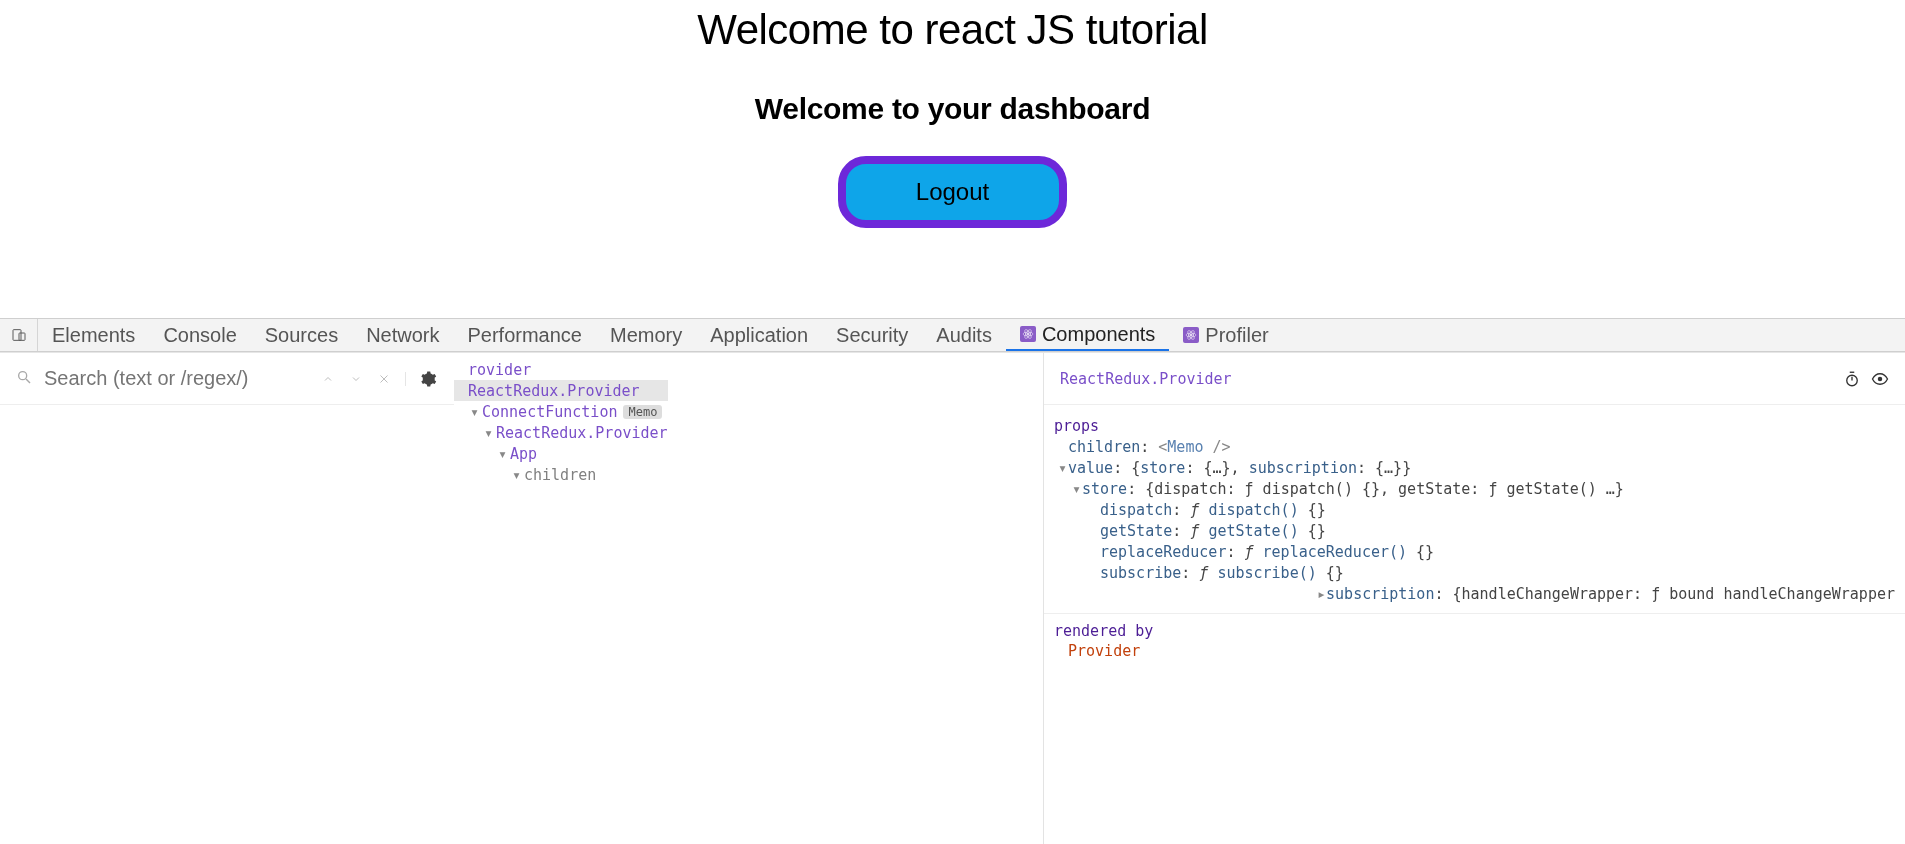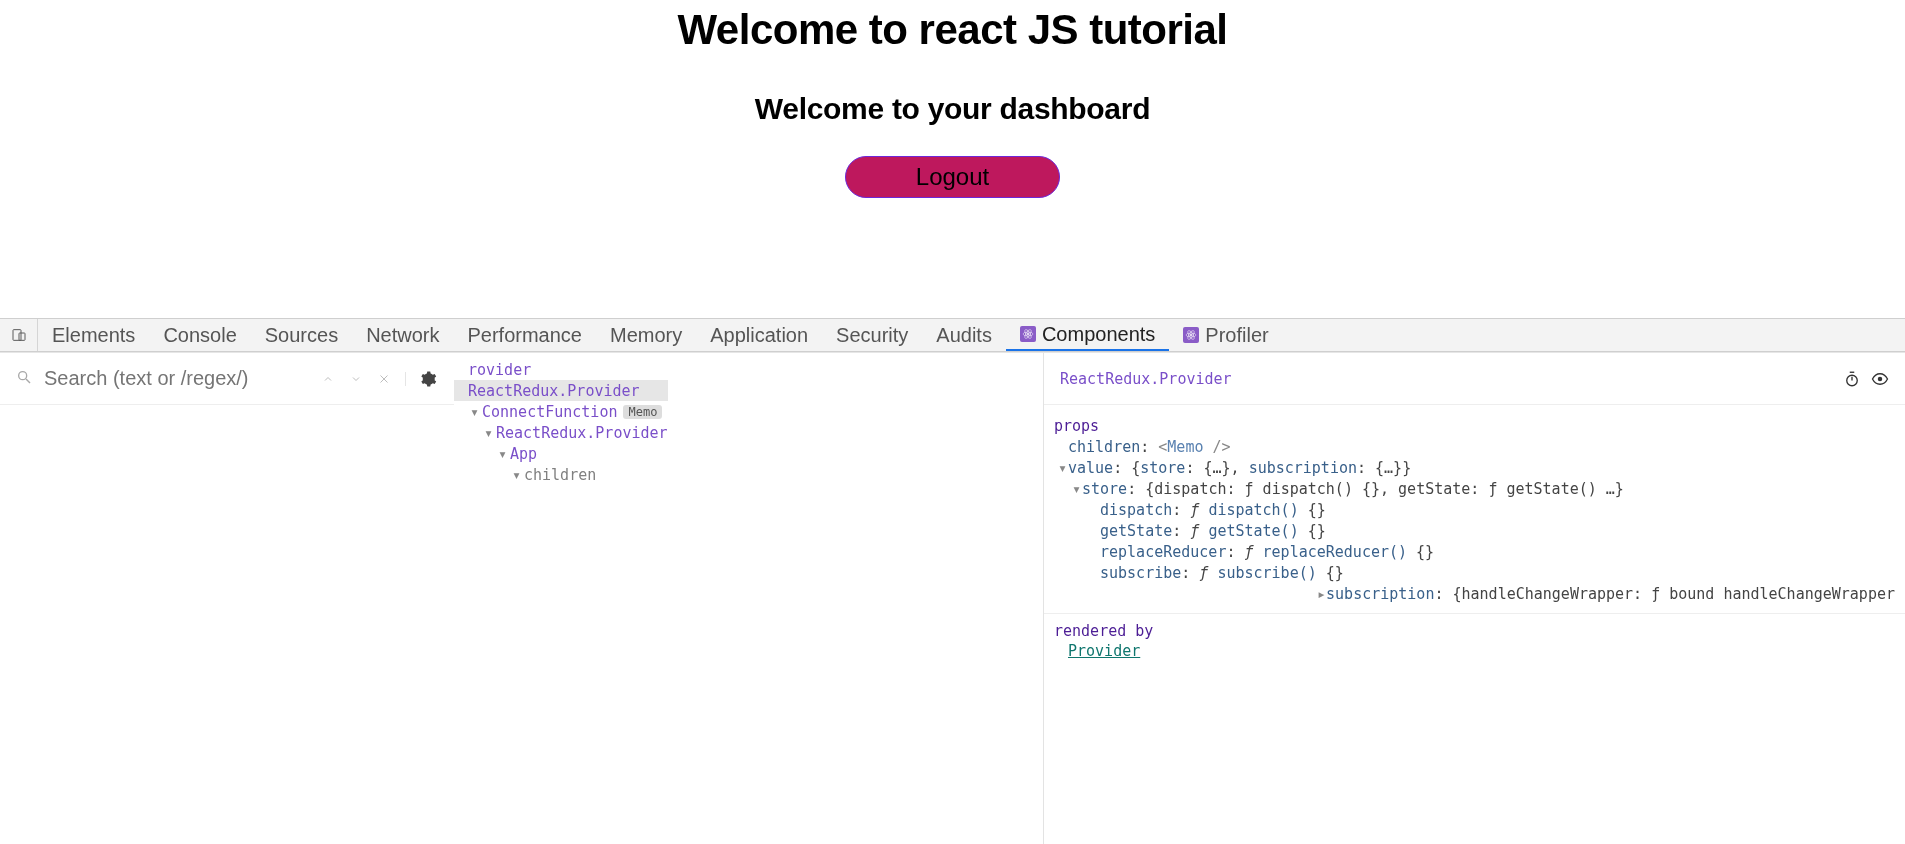--- a/index.html
+++ b/index.html
@@ -17,39 +17,39 @@
     .page-area {
       flex: 0 0 318px;
       background: #fff;
       display: flex;
       flex-direction: column;
       align-items: center;
       padding-top: 6px;
     }
     .page-h1 {
       font-size: 42px;
-      font-weight: 700;
+      font-weight: 400;
       letter-spacing: -0.5px;
       margin-top: 0;
       margin-bottom: 22px;
     }
     .page-h2 {
       font-size: 30px;
       font-weight: 800;
       letter-spacing: -0.3px;
       margin-bottom: 30px;
       margin-top: 16px;
     }
     .logout-btn {
-      background: #be185d;
-      border: 1px solid #6d28d9;
+      background: #0ea5e9;
+      border: 8px solid #6d28d9;
       border-radius: 28px;
       font-size: 24px;
       font-weight: 400;
-      padding: 6px 70px;
+      padding: 14px 70px;
       cursor: pointer;
       color: #000;
     }
 
     
     .devtools-bar {
       flex: 0 0 34px;
       border-top: 1px solid #cfcfcf;
       border-bottom: 1px solid #cfcfcf;
       background: #f3f3f3;
@@ -189,21 +189,21 @@
     .group-label { color: #4c1d95; margin-top: 4px; margin-bottom: 2px; }
     .kv-row { white-space: nowrap; padding-left: 14px; line-height: 21px; }
     .kv-row .caret { color:#888; display:inline-block; width:10px; margin-left:-10px; }
     .key { color: #39608a; }
     .val-tag-br { color: #888; }
     .val-tag { color: #5a82b1; }
     .brace { color: #444; }
     .fn { font-style: italic; color: #444; }
     .fnname { color: #39608a; }
     .divider { border-top: 1px solid #eee; margin: 8px -10px; }
-    .rendered-by .link { color: #0f766e; padding-left: 14px; display:inline-block; cursor:pointer;text-decoration:underline; }
+    .rendered-by .link { color: #c2410c; padding-left: 14px; display:inline-block; cursor:pointer; }
 
   </style>
 </head>
 <body>
 
 <div class="page-area">
   <h1 class="page-h1">Welcome to react JS tutorial</h1>
   <h2 class="page-h2">Welcome to your dashboard</h2>
   <button class="logout-btn">Logout</button>
 </div>

